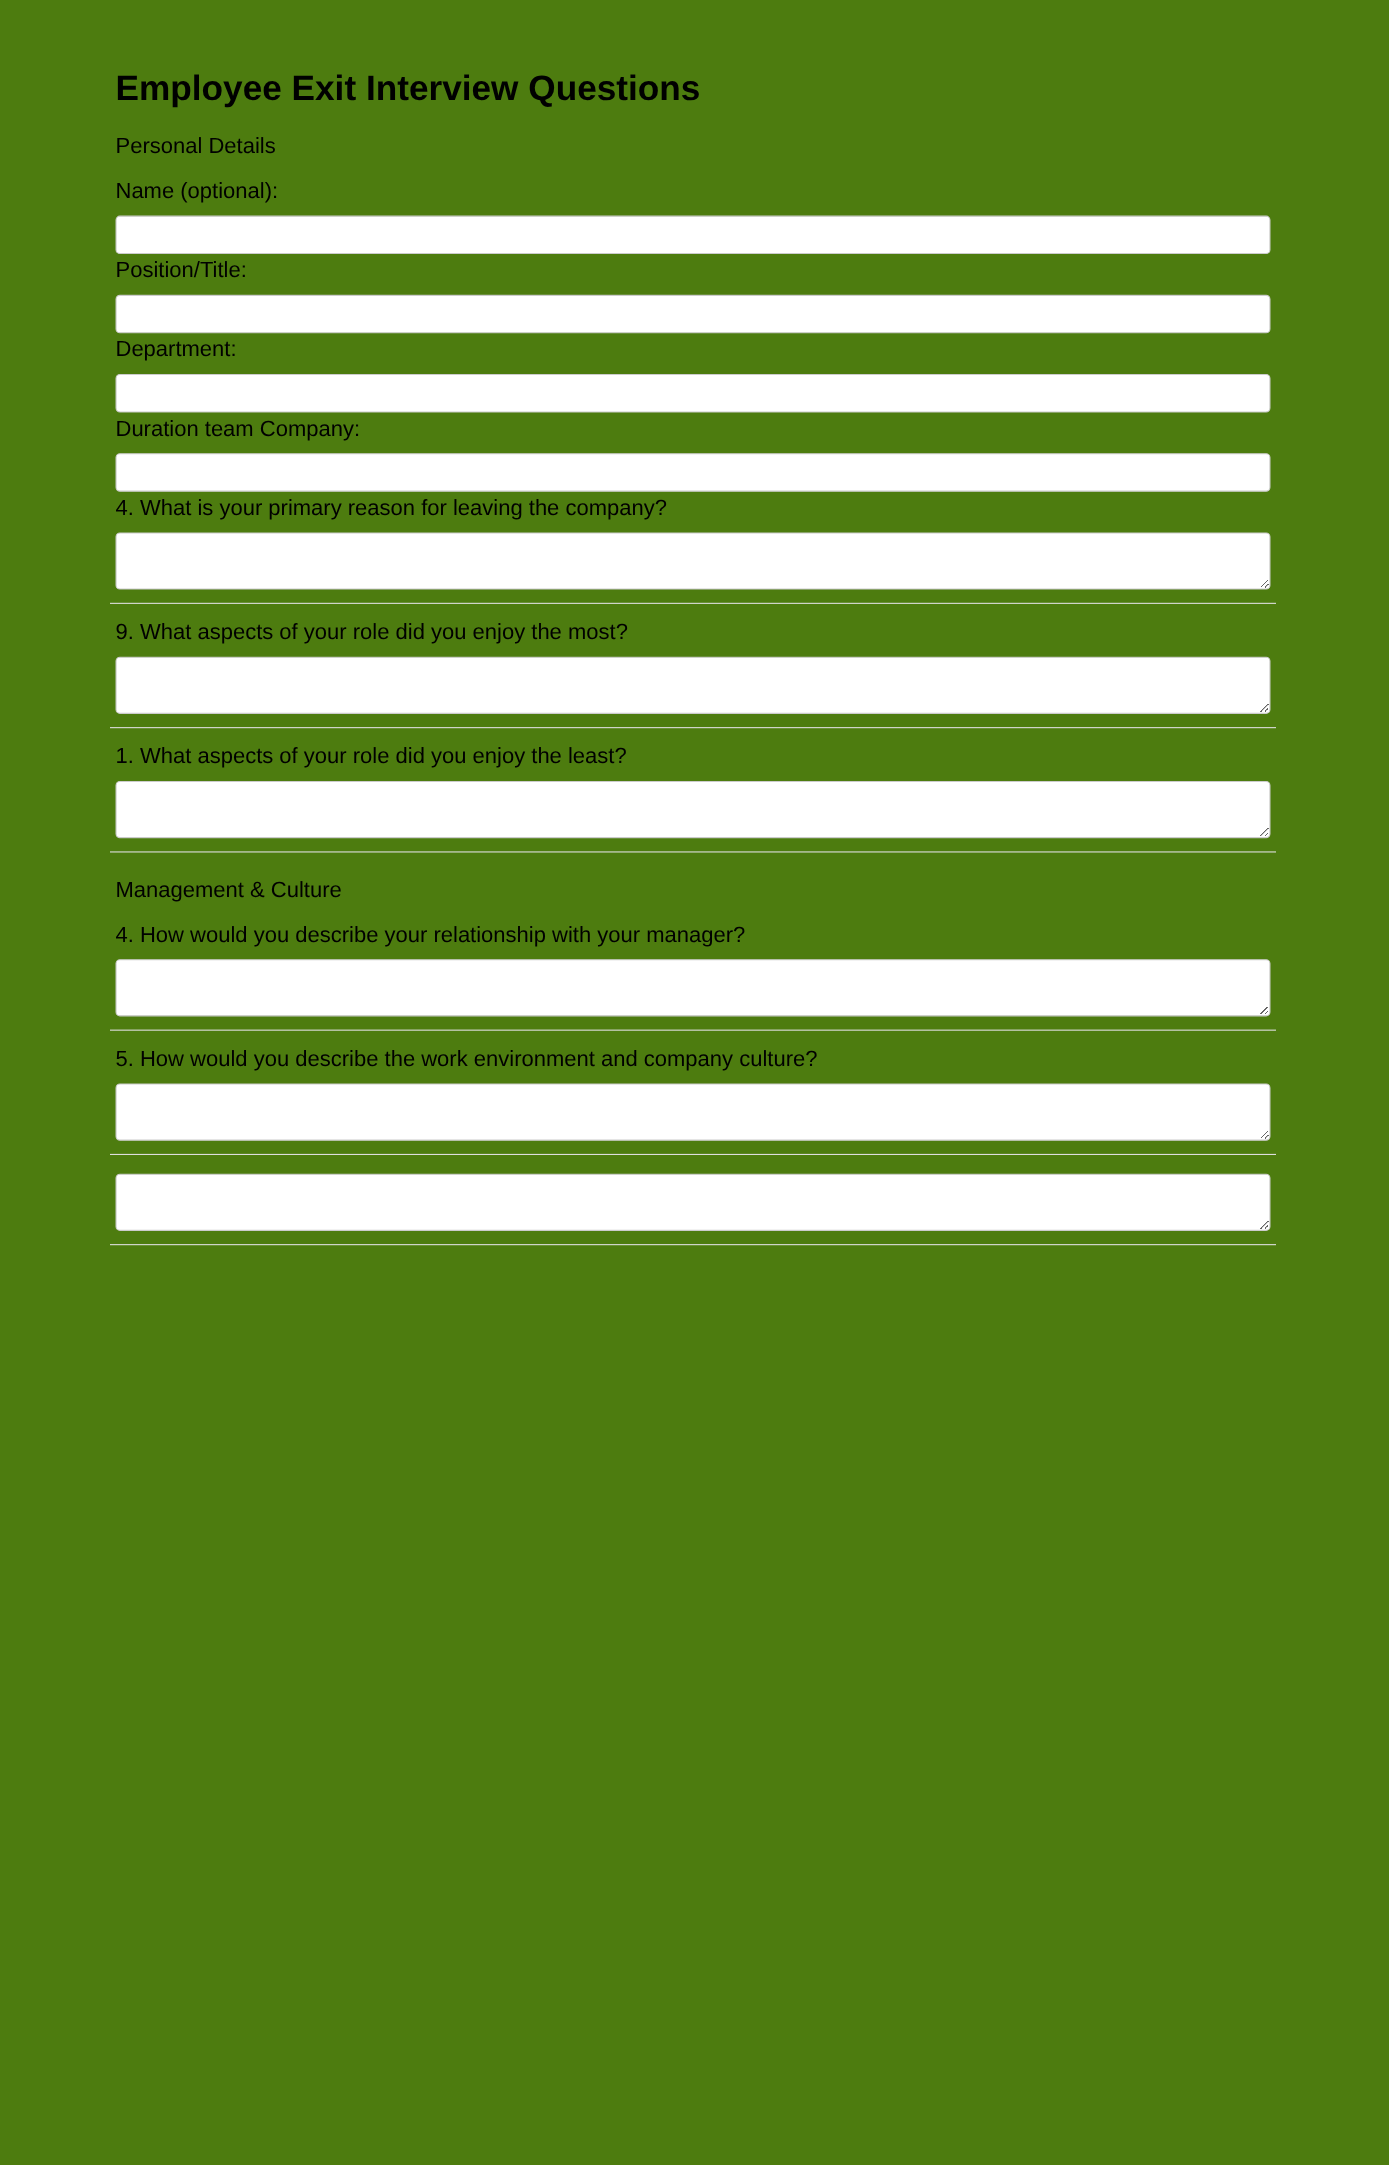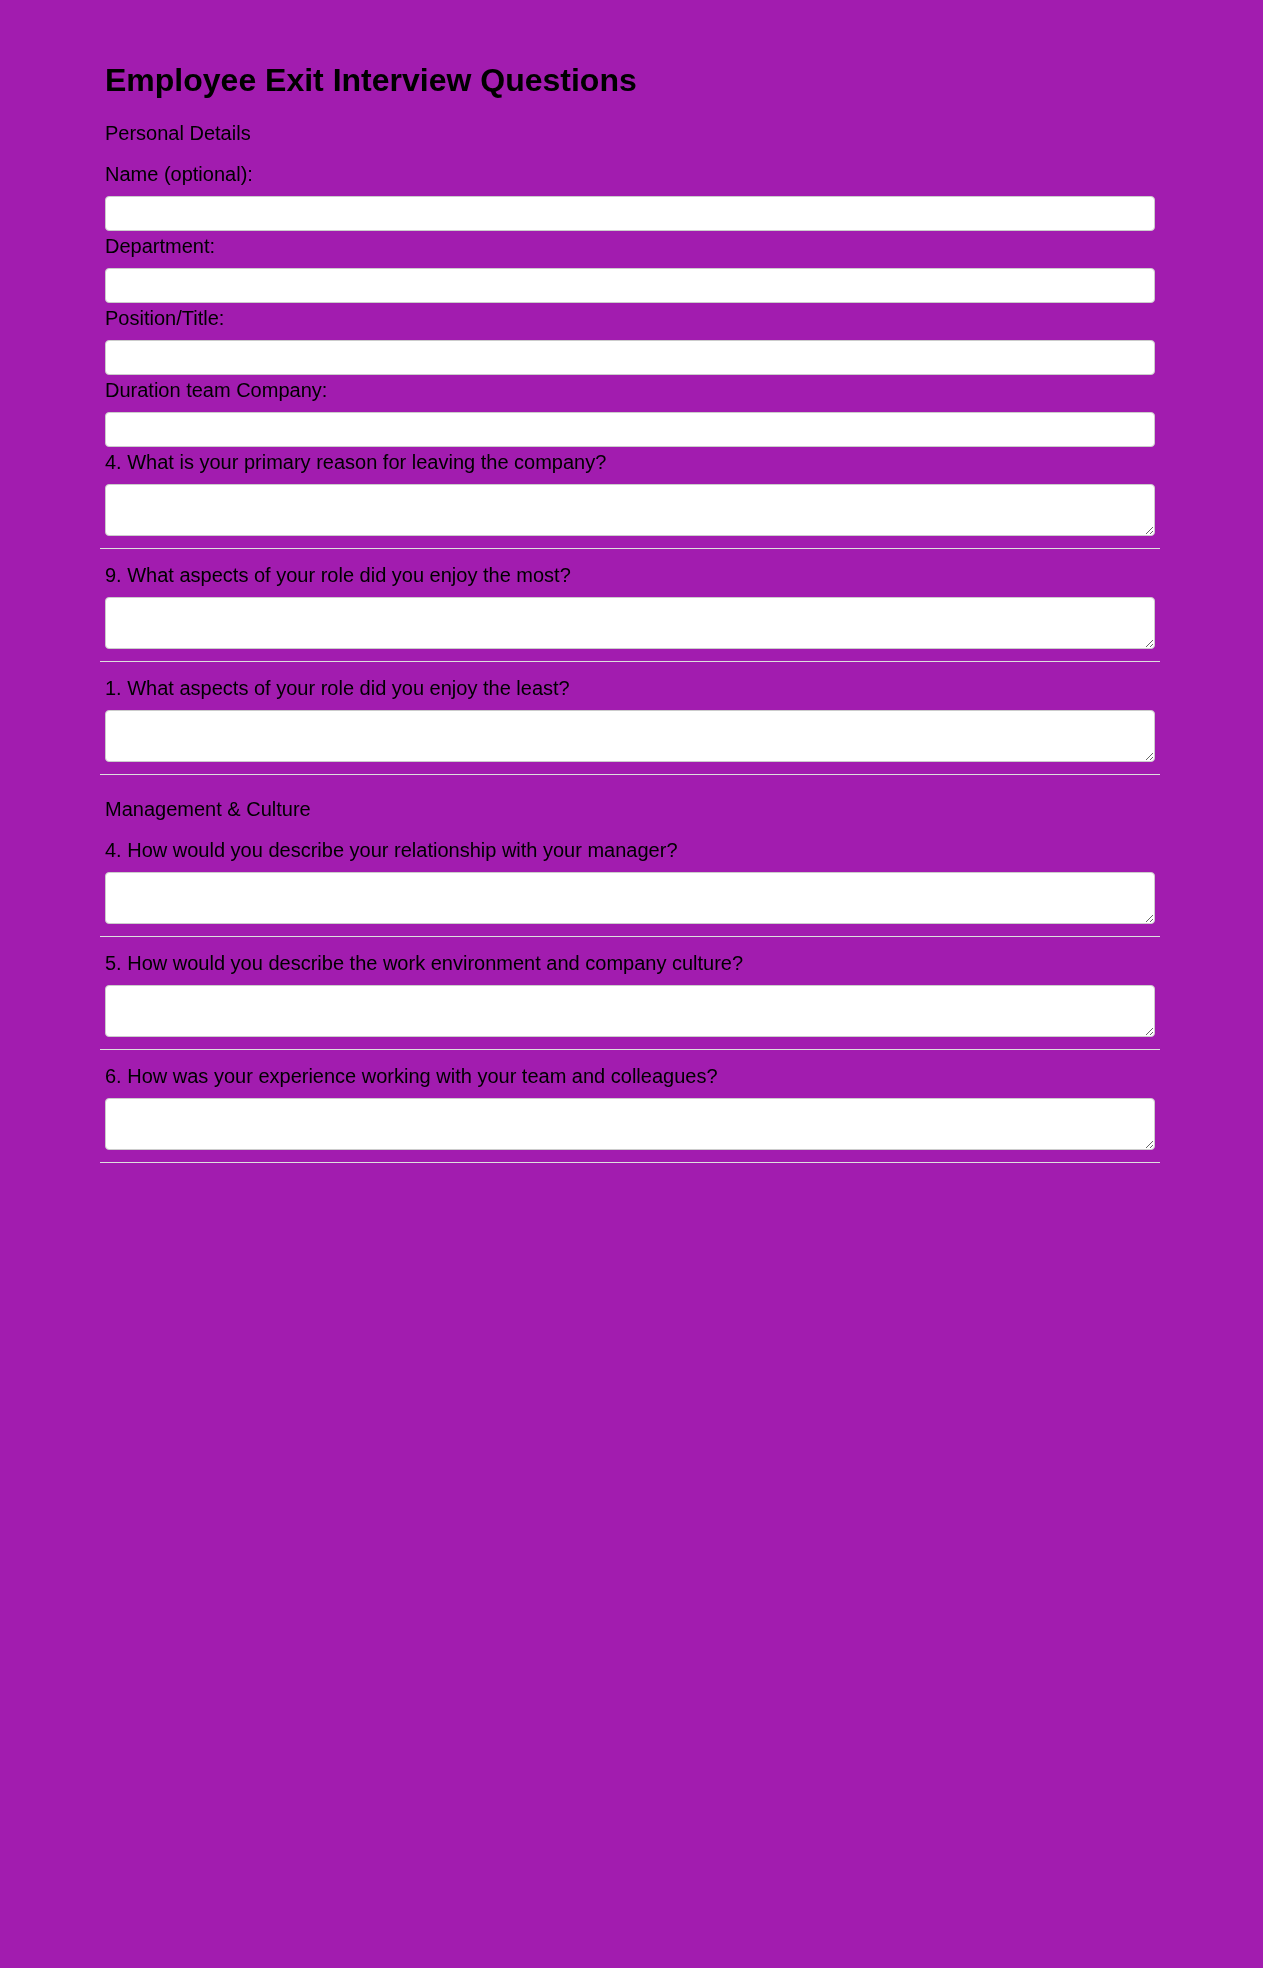--- a/index.html
+++ b/index.html
@@ -10,21 +10,21 @@
   body {
     font-family: "Liberation Sans", sans-serif;
     color: #000000;
     -webkit-font-smoothing: antialiased;
   }
   .page {
     width: 1263px;
     min-height: 1968px;
     box-sizing: border-box;
     padding: 62px 108px 60px 105px;
-    background: #a21caf;
+    background: #4d7c0f;
   }
   .page-title {
     font-size: 32px;
     font-weight: 700;
     line-height: 1.15;
     margin: 0 0 22px 0;
   }
   .section {
     margin: 0;
   }
@@ -90,26 +90,26 @@
 
   <div class="section">
     <h2 class="section-heading first">Personal Details</h2>
 
     <div class="field">
       <label class="field-label">Name (optional):</label>
       <input type="text" class="text-input" value="" style="">
     </div>
 
     <div class="field">
-      <label class="field-label">Department:</label>
+      <label class="field-label">Position/Title:</label>
       <input type="text" class="text-input" value="" style="">
     </div>
 
     <div class="field">
-      <label class="field-label">Position/Title:</label>
+      <label class="field-label">Department:</label>
       <input type="text" class="text-input" value="" style="">
     </div>
 
     <div class="field">
       <label class="field-label">Duration team Company:</label>
       <input type="text" class="text-input" value="" style="">
     </div>
   </div>
 
   <div class="section">
@@ -142,19 +142,18 @@
       <hr class="divider">
     </div>
 
     <div class="question">
       <label class="question-label">5. How would you describe the work environment and company culture?</label>
       <textarea class="answer-textarea" style=""></textarea>
       <hr class="divider">
     </div>
 
     <div class="question">
-      <label class="question-label">6. How was your experience working with your team and colleagues?</label>
       <textarea class="answer-textarea" style=""></textarea>
       <hr class="divider">
     </div>
   </div>
 
 </div>
 
 </body></html>

